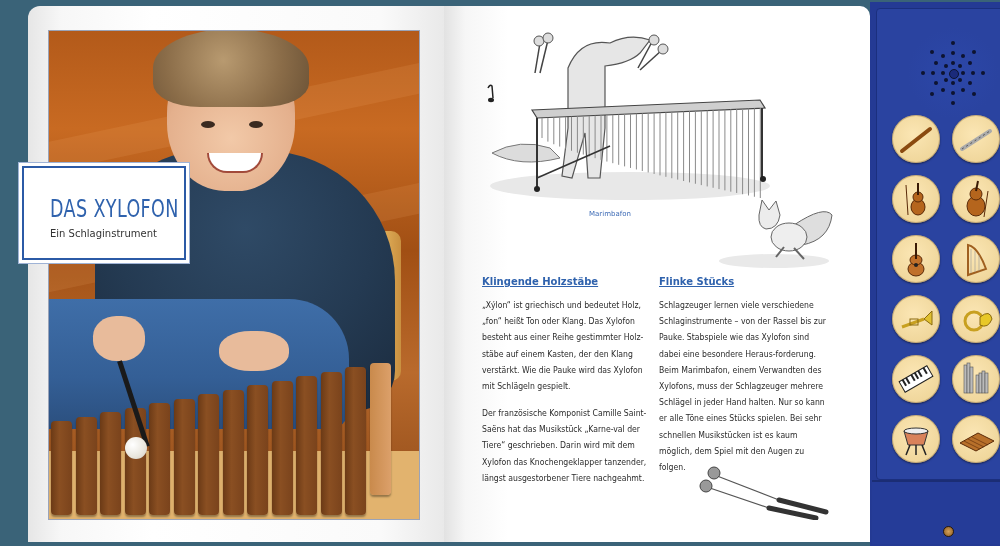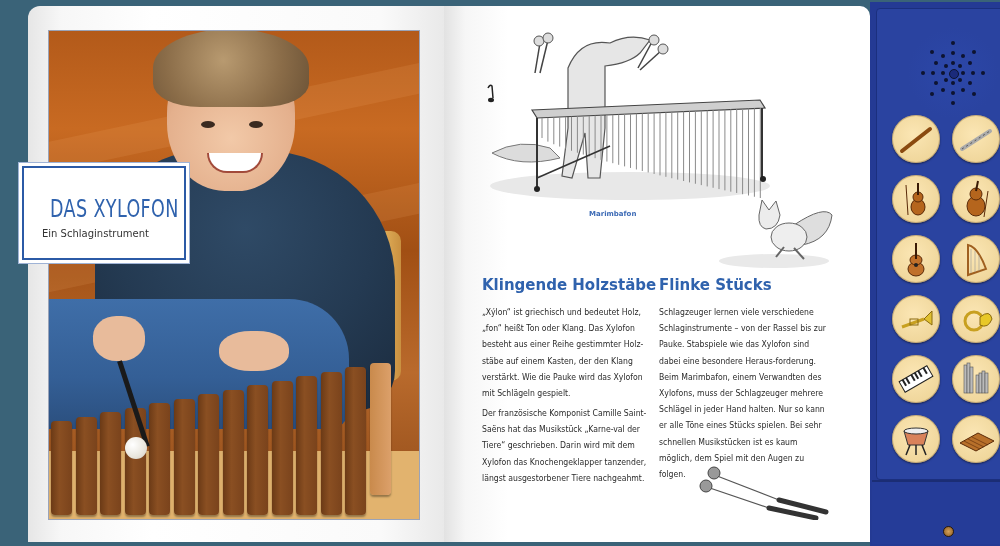--- a/index.html
+++ b/index.html
@@ -16,25 +16,25 @@
   .hoodie{position:absolute;left:46px;top:120px;width:300px;height:260px;border-radius:110px 130px 40px 40px;background:radial-gradient(circle at 50% 30%,#2f4a66 0%,#243a52 55%,#1b2b3e 100%);}
   .jeans{position:absolute;left:0;top:268px;width:300px;height:130px;border-radius:0 60px 20px 0;background:linear-gradient(180deg,#3f6ea8 0%,#345f96 60%,#2b4f7e 100%);}
   .hand{position:absolute;border-radius:45%;background:#e8bb9b;}
   .chair{position:absolute;left:292px;top:200px;width:60px;height:150px;border-radius:10px;background:linear-gradient(90deg,#d9a64a,#f0c26a,#c99040);}
   .xylo-base{position:absolute;left:0;top:420px;width:370px;height:68px;background:#e2b36e;}
   .bar{position:absolute;border-radius:4px;background:linear-gradient(90deg,#6b3a16,#8a4f22 40%,#7a431c);box-shadow:0 2px 2px rgba(0,0,0,0.35);}
   .mallet-stick{position:absolute;left:68px;top:330px;width:5px;height:90px;background:#1a1a1a;transform:rotate(-18deg);transform-origin:top;}
   .mallet-ball{position:absolute;left:76px;top:406px;width:22px;height:22px;border-radius:50%;background:radial-gradient(circle at 35% 35%,#ffffff,#e9e6dd 60%,#cfcac0);}
   .title-card{position:absolute;left:-2px;top:166px;width:160px;height:90px;background:#fff;border:2px solid #2b5aa6;box-shadow:0 0 0 3px #fff, 0 0 0 4px #9fb3d6;}
   .title-main{position:absolute;left:26px;top:26px;font-family:"DejaVu Sans Condensed","DejaVu Sans",sans-serif;font-size:25px;color:#2f62ad;letter-spacing:0.5px;transform:scaleX(0.78);transform-origin:left;white-space:nowrap;}
-  .title-sub{position:absolute;left:18px;top:60px;font-size:10px;color:#333;white-space:nowrap;}
+  .title-sub{position:absolute;left:26px;top:60px;font-size:10px;color:#333;white-space:nowrap;}
   .illus{position:absolute;}
-  .caption{position:absolute;left:565px;top:210px;font-size:7px;color:#3c6ab5;font-weight:bold;}
+  .caption{position:absolute;left:565px;top:210px;font-size:7px;color:#3c6ab5;font-weight:normal;}
   .col{position:absolute;font-family:"DejaVu Sans",sans-serif;color:#2a2a2a;}
-  .col h3{margin:0 0 10px 0;font-size:15px;color:#2f62ad;font-weight:bold;}
+  .col h3{margin:0 0 10px 0;font-size:10px;color:#2f62ad;font-weight:bold;text-decoration:underline;}
   .col p{margin:0;font-size:9px;line-height:16.2px;transform:scaleX(0.86);transform-origin:left;width:200px;}
   .panel{position:absolute;left:846px;top:2px;width:154px;height:544px;background:#243a94;border-radius:0 0 6px 0;}
   .panel-upper{position:absolute;left:6px;top:6px;width:140px;height:470px;background:#2a43a0;border:1px solid #1b2f7e;border-radius:4px;}
   .speaker{position:absolute;left:30px;top:18px;width:92px;height:92px;border-radius:50%;background:radial-gradient(circle,#2c47a8 0%,#2a43a0 70%);}
   .dot{position:absolute;width:4px;height:4px;border-radius:50%;background:#0d1430;}
   .btn{position:absolute;width:48px;height:48px;border-radius:50%;background:radial-gradient(circle at 45% 40%,#fbe6b4 0%,#f0d79c 70%,#d9bf82 100%);box-shadow:0 1px 2px rgba(0,0,0,0.5),inset 0 0 0 1px rgba(120,90,40,0.35);cursor:pointer;display:flex;align-items:center;justify-content:center;}
   .btn svg{width:40px;height:40px;}
   .panel-lower{position:absolute;left:2px;top:478px;width:150px;height:62px;background:#253c98;border-top:2px solid #1b2d74;}
   .screw{position:absolute;left:71px;top:44px;width:9px;height:9px;border-radius:50%;background:radial-gradient(circle,#d4a25a,#8a5a22);border:1px solid #2a1a08;}
 </style>

